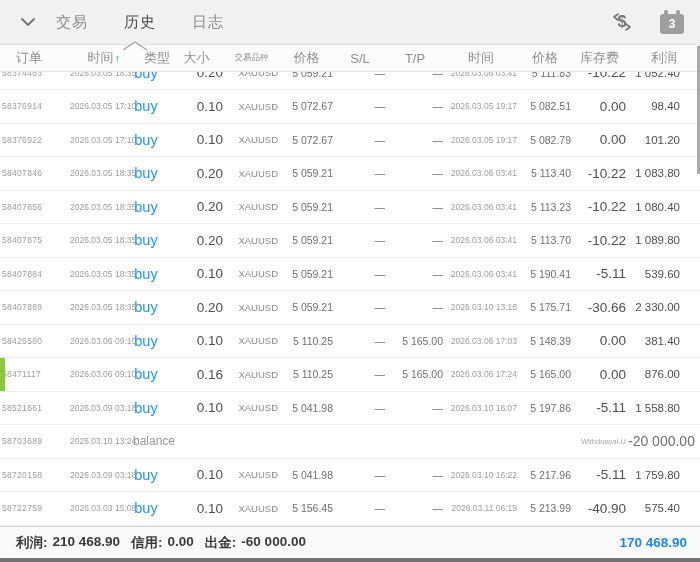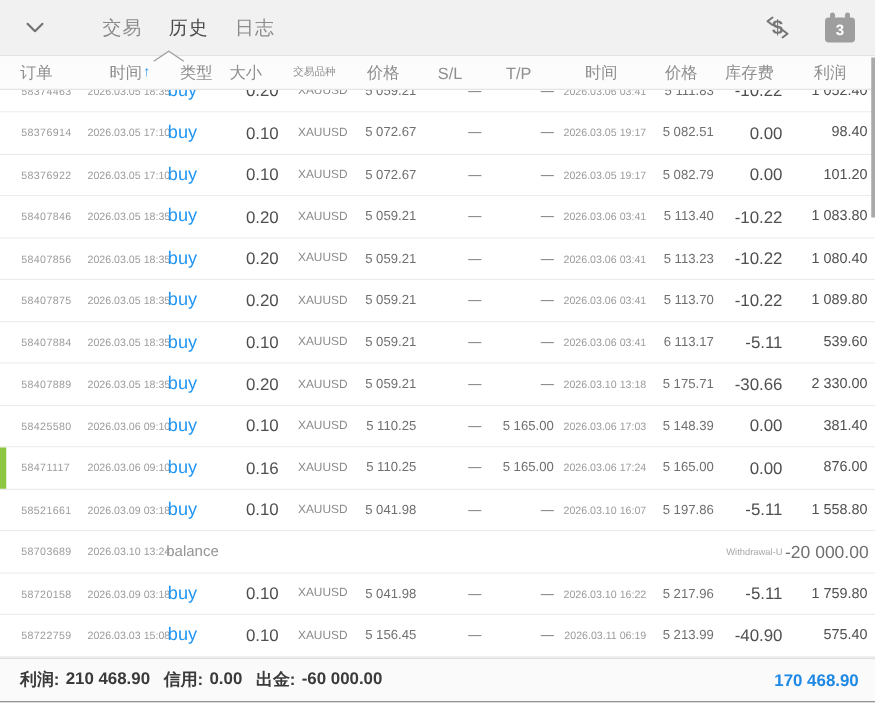--- a/index.html
+++ b/index.html
@@ -5,21 +5,21 @@
   * { margin:0; padding:0; box-sizing:border-box; }
   html,body { width:700px; height:562px; overflow:hidden; background:#fff;
     font-family:"Liberation Sans","DejaVu Sans",sans-serif; }
   .app { position:relative; width:700px; height:562px; background:#fff; }
 
   
   .topbar { position:relative; height:45px; background:#f1f1f1;
     border-bottom:1px solid #e2e2e2; display:flex; align-items:center; }
   .collapse-btn { margin-left:18px; width:20px; height:20px; display:flex;
     align-items:center; justify-content:center; cursor:pointer; }
-  .tabs { display:flex; margin-left:44px; gap:21px; }
+  .tabs { display:flex; margin-left:18px; gap:36px; }
   .tab { font-size:15px; color:#8b8b8b; letter-spacing:1px; cursor:pointer; }
   .tab.selected { color:#4a4a4a; }
   .topbar-icons { margin-left:auto; margin-right:16px; display:flex;
     align-items:center; gap:26px; }
   .icon-btn { cursor:pointer; display:flex; align-items:center; justify-content:center; }
   .calendar { position:relative; width:24px; height:20px; background:#9e9e9e;
     border-radius:3px; display:flex; align-items:center; justify-content:center;
     color:#fff; font-size:12px; font-weight:bold; margin-top:4px; }
   .calendar::before, .calendar::after { content:""; position:absolute; top:-4px;
     width:4px; height:5px; border-radius:2px; background:#9e9e9e; }
@@ -44,38 +44,38 @@
   .sort-arrow { color:#2196F3; font-size:11px; font-weight:bold; line-height:1; }
 
   
   .rows-viewport { height:454px; overflow:hidden; background:#fff; }
   .row { height:33.5px; border-bottom:1px solid #ececec; position:relative;
     background:#fff; cursor:pointer; }
   .row.clipped { margin-top:-15.5px; }
   .row.highlight::before { content:""; position:absolute; left:0; top:0;
     width:5px; height:100%; background:#8DC63F; }
   .cell { white-space:nowrap; text-align:right; padding-right:2px; }
-  .c-order { text-align:left; padding-left:17px; font-size:8.5px; color:#9c9c9c;
+  .c-order { text-align:left; padding-left:2px; font-size:8.5px; color:#9c9c9c;
     letter-spacing:.3px; }
   .c-time1, .c-time2 { font-size:8.5px; color:#9c9c9c; }
   .c-type { text-align:center; padding:0; font-size:14.5px; color:#2196F3; }
   .c-size { font-size:13.5px; color:#4f4f4f; }
   .c-symbol { font-size:9.5px; color:#8a8a8a; }
   .c-price1, .c-price2, .c-tp, .c-sl { font-size:10.5px; color:#6f6f6f; }
   .c-sl:empty, .c-tp:empty { padding:0; }
   .c-swap { font-size:13.5px; color:#4f4f4f; }
-  .c-profit { font-size:11.5px; color:#4f4f4f; padding-right:6px; }
+  .c-profit { font-size:11.5px; color:#4f4f4f; padding-right:20px; }
   .row.balance .c-type { font-size:12px; color:#949494; text-align:left;
     padding-left:11px; }
   .row.balance .c-swap { font-size:7.5px; color:#a8a8a8; }
   .row.balance .c-profit { font-size:14px; color:#6f6f6f; }
 
   
   .footer { height:36px; background:#fafafa; border-top:1px solid #d6d6d6;
-    border-bottom:1px solid #737373; display:flex; align-items:center;
+    border-bottom:4px solid #737373; display:flex; align-items:center;
     padding:0 13px 0 16px; }
   .f-group { display:flex; gap:5px; margin-right:11px; font-size:13.5px;
     font-weight:bold; color:#3a3a3a; white-space:nowrap; }
   .f-total { margin-left:auto; font-size:13.5px; font-weight:bold; color:#1E88E5; }
 
   
   .scrollbar-thumb { position:absolute; right:0; top:46px; width:3px;
     height:128px; background:#a9a9a9; z-index:5; }
 </style>
 </head>
@@ -219,21 +219,21 @@
       <div class="row grid">
       <span class="cell c-order">58407884</span>
       <span class="cell c-time1">2026.03.05 18:35</span>
       <span class="cell c-type">buy</span>
       <span class="cell c-size">0.10</span>
       <span class="cell c-symbol">XAUUSD</span>
       <span class="cell c-price1">5 059.21</span>
       <span class="cell c-sl">—</span>
       <span class="cell c-tp">—</span>
       <span class="cell c-time2">2026.03.06 03:41</span>
-      <span class="cell c-price2">6 113.17</span>
+      <span class="cell c-price2">5 190.41</span>
       <span class="cell c-swap">-5.11</span>
       <span class="cell c-profit">539.60</span>
     </div>
       <div class="row grid">
       <span class="cell c-order">58407889</span>
       <span class="cell c-time1">2026.03.05 18:35</span>
       <span class="cell c-type">buy</span>
       <span class="cell c-size">0.20</span>
       <span class="cell c-symbol">XAUUSD</span>
       <span class="cell c-price1">5 059.21</span>

